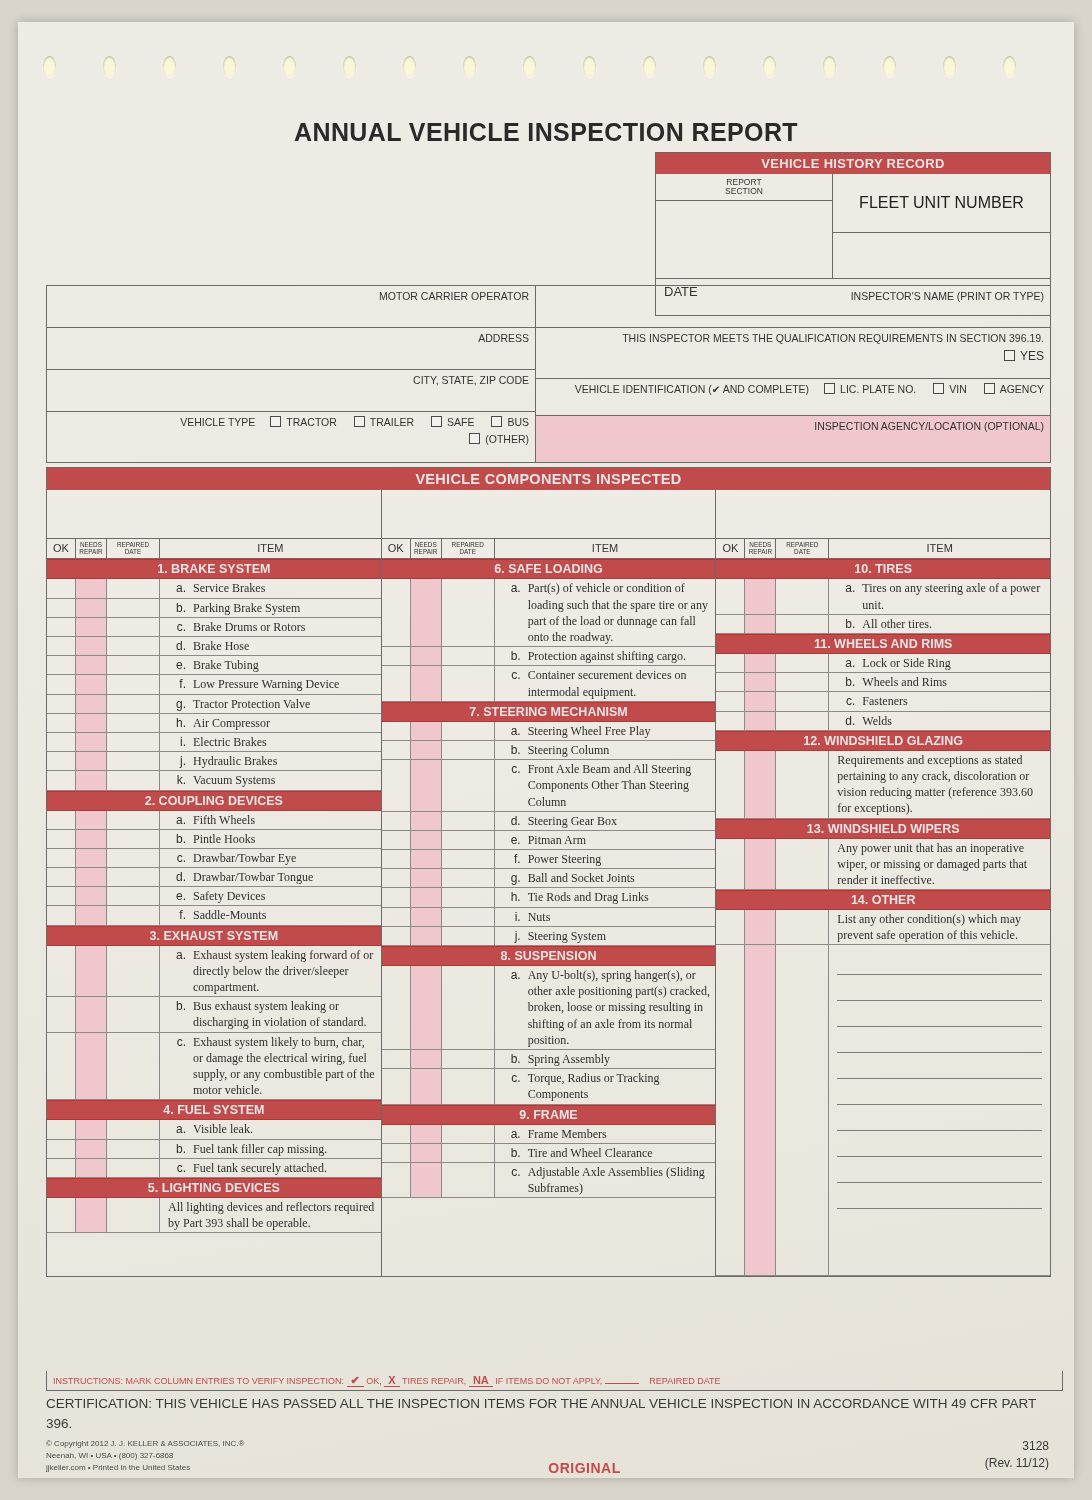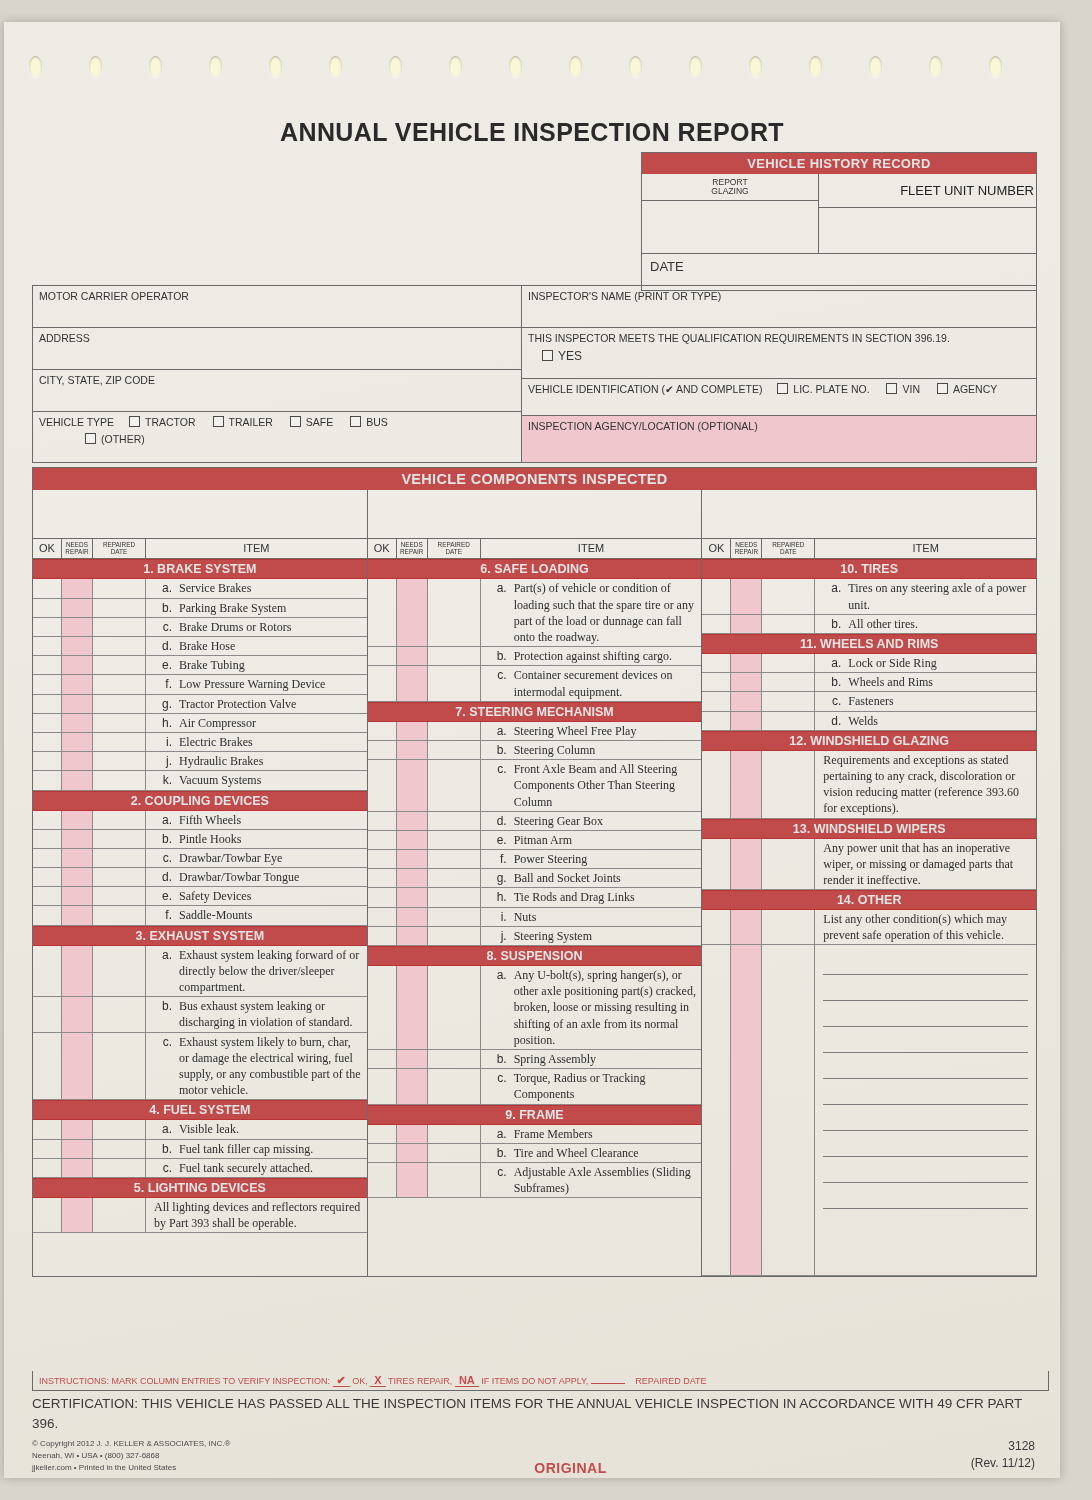--- a/index.html
+++ b/index.html
@@ -5,21 +5,21 @@
   html,body{margin:0;padding:0;}
   body{
     width:1092px;height:1500px;
     background:#d9d5cc;
     font-family:"Liberation Sans", sans-serif;
     overflow:hidden;
     position:relative;
   }
   
   #paper{
-    position:absolute;left:4px;top:22px;width:1056px;height:1456px;
+    position:absolute;left:18px;top:22px;width:1056px;height:1456px;
     background:linear-gradient(170deg,#efece5 0%,#eceae2 35%,#e9e6dd 70%,#e6e2d8 100%);
     box-shadow:0 0 10px rgba(0,0,0,.22);
   }
   #punchstrip{position:absolute;left:0;top:0;width:100%;height:70px;}
   .hole{
     position:absolute;top:34px;width:13px;height:21px;border-radius:50%;
     background:#faf7d8;
     box-shadow:inset 0 1px 2px rgba(0,0,0,.30), 0 1px 1px rgba(255,255,255,.7);
   }
   .redbar{background:#c14a4a;color:#e5e5e5;font-weight:bold;text-align:center;}
@@ -31,26 +31,26 @@
     font-size:25px;font-weight:bold;letter-spacing:.4px;color:#2a2a2a;
   }
   
   #vhr{position:absolute;left:637px;top:130px;width:394px;
        border:1px solid #6a6a6a;font-size:10px;color:#333;}
   #vhr .hdr{font-size:13px;padding:3px 0;letter-spacing:.3px;}
   #vhr .r{display:flex;}
   #vhr .c1{width:176px;border-right:1px solid #6a6a6a;}
   #vhr .c2{flex:1;}
   #vhr .lbl{text-align:center;padding:4px 2px;line-height:1.05;font-size:8.5px;}
-  #vhr .lblbig{text-align:right;padding:9px 2px;font-size:13px;color:#222;}
+  #vhr .lblbig{text-align:center;padding:20px 2px;font-size:16px;color:#222;}
   #vhr .fill{height:45px;border-top:1px solid #6a6a6a;}
   #vhr .date{border-top:1px solid #6a6a6a;padding:5px 8px 16px;font-size:13px;}
   
   #carrier{position:absolute;left:28px;top:263px;width:1003px;
-           border:1px solid #6a6a6a;display:flex;font-size:10.5px;color:#333;}
+           border:1px solid #6a6a6a;display:flex;font-size:10.5px;color:#333;text-align:right;}
   #cleft{width:488px;border-right:1px solid #6a6a6a;}
   #cright{flex:1;}
   .crow{border-bottom:1px solid #6a6a6a;padding:4px 6px;}
   .crow:last-child{border-bottom:none;}
   .h42{height:33px;}
   .h30{height:28px;}
   .pink{background:#f0c7cd;}
   
   #comp{position:absolute;left:28px;top:445px;width:1003px;
         border:1px solid #6a6a6a;background:rgba(255,255,255,.10);}
@@ -126,21 +126,21 @@
     </div>
 
   <div id="title">ANNUAL VEHICLE INSPECTION REPORT</div>
 
   <div id="vhr">
     <div class="redbar hdr">VEHICLE HISTORY RECORD</div>
     <div class="r">
       <div class="c1">
         <div class="lbl">
           <span>REPORT</span><br>
-          <span>GLAZING</span>
+          <span>SECTION</span>
         </div>
         <div class="fill"></div>
       </div>
       <div class="c2">
         <div class="lblbig">FLEET UNIT NUMBER</div>
         <div class="fill"></div>
       </div>
     </div>
     <div class="date">DATE</div>
   </div>

